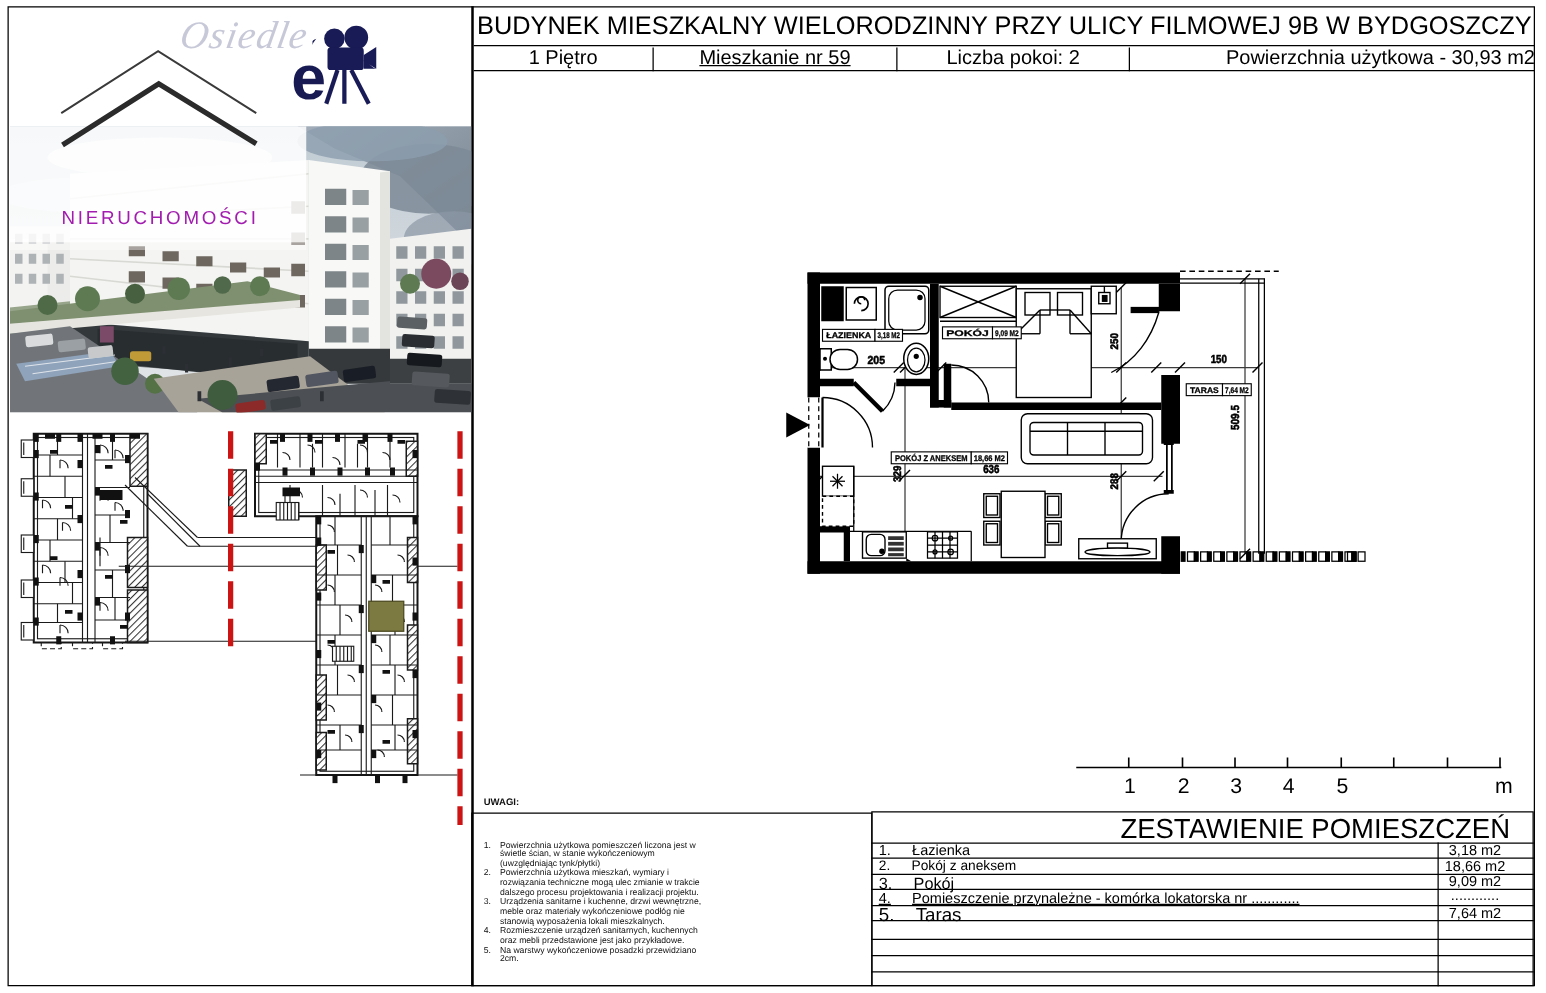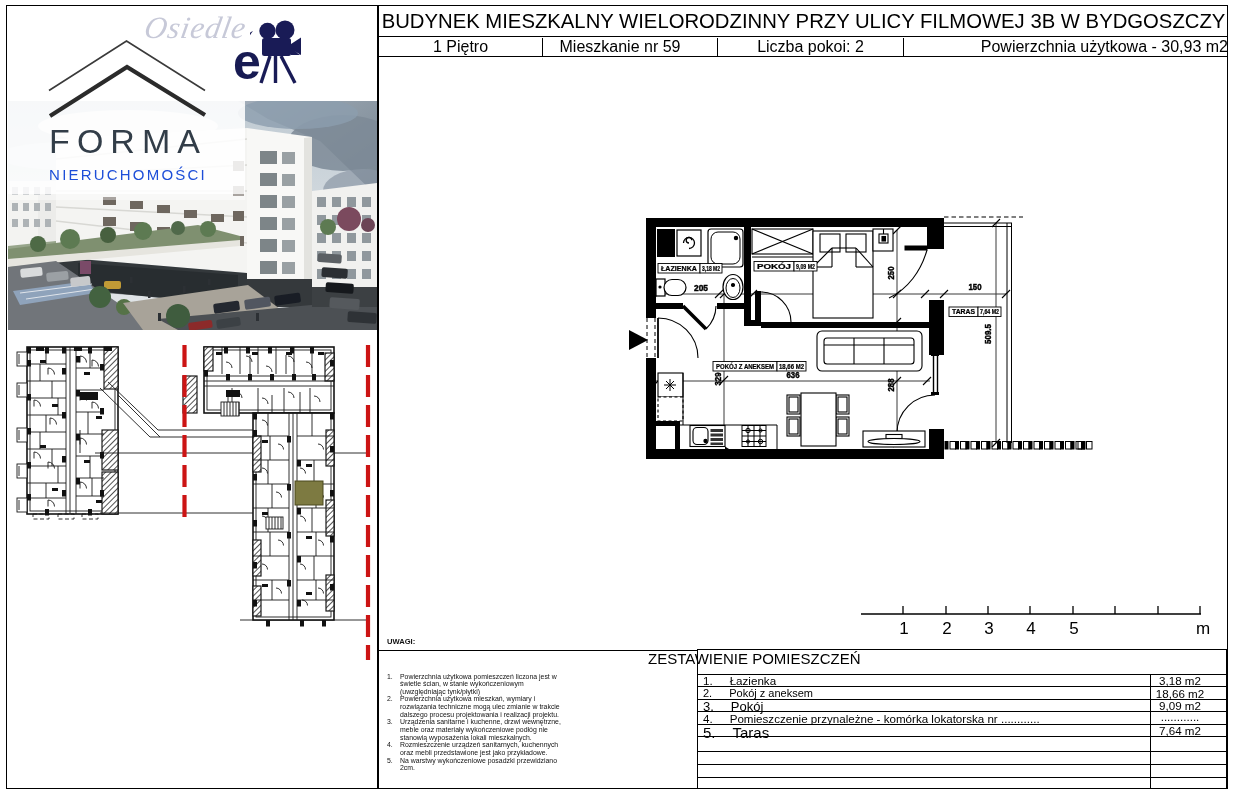--- a/index.html
+++ b/index.html
@@ -12,28 +12,28 @@
 </head>
 <body>
 <div id="page">
 
 <div class="abs bb" style="left:6px;top:5px;width:1222px;height:784px;"></div>
 
 <div class="abs" style="left:377px;top:5px;width:1.6px;height:784px;background:#000;"></div>
 
 <div class="abs" style="left:379px;top:5px;width:849px;height:32px;border-bottom:1.6px solid #000;box-sizing:border-box;">
 
-  <div class="abs" style="left:0;top:5px;width:100%;text-align:center;font-size:20.3px;">BUDYNEK MIESZKALNY WIELORODZINNY PRZY ULICY FILMOWEJ 3B W BYDGOSZCZY</div>
+  <div class="abs" style="left:0;top:5px;width:100%;text-align:center;font-size:20.3px;">BUDYNEK MIESZKALNY WIELORODZINNY PRZY ULICY FILMOWEJ 9B W BYDGOSZCZY</div>
 </div>
 
 <div class="abs" style="left:379px;top:37px;width:849px;height:20px;border-bottom:1.6px solid #000;box-sizing:border-box;font-size:16px;">
 
-  <div class="abs" style="left:0;top:1px;width:164px;text-align:center;border-right:1.4px solid #000;height:19px;box-sizing:border-box;">1 Piętro</div>
-
-  <div class="abs" style="left:144px;top:1px;width:195px;text-align:center;border-right:1.4px solid #000;height:19px;box-sizing:border-box;">Mieszkanie nr 59</div>
+  <div class="abs" style="left:0;top:1px;width:144px;text-align:center;border-right:1.4px solid #000;height:19px;box-sizing:border-box;">1 Piętro</div>
+
+  <div class="abs" style="left:144px;top:1px;width:195px;text-align:center;border-right:1.4px solid #000;height:19px;box-sizing:border-box;text-decoration:underline;">Mieszkanie nr 59</div>
 
   <div class="abs" style="left:339px;top:1px;width:186px;text-align:center;border-right:1.4px solid #000;height:19px;box-sizing:border-box;">Liczba pokoi: 2</div>
 
   <div class="abs" style="left:525px;top:1px;width:324px;text-align:right;">Powierzchnia użytkowa - 30,93 m2</div>
 </div>
 
 
 <div class="abs" style="left:377px;top:650px;width:321px;height:139px;border:1.4px solid #000;box-sizing:border-box;"></div>
 
 <div class="abs" style="left:387px;top:637px;font-size:7.6px;font-weight:bold;color:#111;">UWAGI:</div>
@@ -41,21 +41,21 @@
 <div class="abs" style="left:387px;top:672.5px;width:260px;font-size:6.9px;line-height:7.65px;color:#111;">
 <div style="position:relative;padding-left:13px;"><span style="position:absolute;left:0;">1.</span>Powierzchnia użytkowa pomieszczeń liczona jest w<br>świetle ścian, w stanie wykończeniowym<br>(uwzględniając tynk/płytki)</div>
 <div style="position:relative;padding-left:13px;"><span style="position:absolute;left:0;">2.</span>Powierzchnia użytkowa mieszkań, wymiary i<br>rozwiązania techniczne mogą ulec zmianie w trakcie<br>dalszego procesu projektowania i realizacji projektu.</div>
 <div style="position:relative;padding-left:13px;"><span style="position:absolute;left:0;">3.</span>Urządzenia sanitarne i kuchenne, drzwi wewnętrzne,<br>meble oraz materiały wykończeniowe podłóg nie<br>stanowią wyposażenia lokali mieszkalnych.</div>
 <div style="position:relative;padding-left:13px;"><span style="position:absolute;left:0;">4.</span>Rozmieszczenie urządzeń sanitarnych, kuchennych<br>oraz mebli przedstawione jest jako przykładowe.</div>
 <div style="position:relative;padding-left:13px;"><span style="position:absolute;left:0;">5.</span>Na warstwy wykończeniowe posadzki przewidziano<br>2cm.</div>
 </div>
 
 <div class="abs" style="left:697px;top:649px;width:530px;height:140px;border:1.6px solid #000;box-sizing:border-box;"></div>
 
-<div class="abs" style="left:648px;top:650px;width:530px;text-align:left;font-size:15px;">ZESTAWIENIE POMIESZCZEŃ</div>
+<div class="abs" style="left:678px;top:650px;width:530px;text-align:right;font-size:22px;">ZESTAWIENIE POMIESZCZEŃ</div>
 
 <div class="abs" style="left:697px;top:673.5px;width:530px;height:1.2px;background:#000;"></div>
 <div class="abs" style="left:697px;top:686px;width:530px;height:1.2px;background:#000;"></div>
 <div class="abs" style="left:697px;top:698.5px;width:530px;height:1.2px;background:#000;"></div>
 <div class="abs" style="left:697px;top:711px;width:530px;height:1.2px;background:#000;"></div>
 <div class="abs" style="left:697px;top:723.5px;width:530px;height:1.2px;background:#000;"></div>
 <div class="abs" style="left:697px;top:736px;width:530px;height:1.2px;background:#000;"></div>
 <div class="abs" style="left:697px;top:751px;width:530px;height:1.2px;background:#000;"></div>
 <div class="abs" style="left:697px;top:763.5px;width:530px;height:1.2px;background:#000;"></div>
 <div class="abs" style="left:697px;top:776.5px;width:530px;height:1.2px;background:#000;"></div>
@@ -297,23 +297,22 @@
 
 <rect x="0" y="0" width="237" height="93" fill="#ffffff" opacity="0.87"></rect>
 <rect x="0" y="93" width="237" height="6" fill="#ffffff" opacity="0.4"></rect>
 </svg>
 
 <svg class="abs" style="left:8px;top:7px;" width="368px" height="120" viewBox="8 7 368 120">
   <polyline points="49,90.5 126.5,41 205,90.5" fill="none" stroke="#3a3a3a" stroke-width="1.6"></polyline>
   <polyline points="50,116 127,67 205,115" fill="none" stroke="#2b2b2b" stroke-width="4.2"></polyline>
 </svg>
 
-<div class="abs" style="left:8px;top:124px;width:240px;text-align:center;font-size:34px;line-height:34px;font-weight:400;color:#323d48;letter-spacing:7px;">FORMA</div>
-
-<div class="abs" style="left:8px;top:167px;width:240px;text-align:center;font-size:15px;line-height:15px;color:#1d4ed8;letter-spacing:2.2px;">NIERUCHOMOŚCI</div>
+
+<div class="abs" style="left:8px;top:167px;width:240px;text-align:center;font-size:15px;line-height:15px;color:#a21caf;letter-spacing:2.2px;">NIERUCHOMOŚCI</div>
 
 <svg class="abs" style="left:10px;top:340px;" width="370" height="330" viewBox="10 340 370 330">
 <defs>
 <pattern id="hatch" width="4" height="4" patternUnits="userSpaceOnUse" patternTransform="rotate(45)">
   <rect width="4" height="4" fill="#fff"></rect>
           <line x1="0" y1="0" x2="0" y2="4" stroke="#333" stroke-width="1.7"></line>
 </pattern>
 </defs>
 <g stroke="#151515" stroke-width="1.6" fill="none">
 

